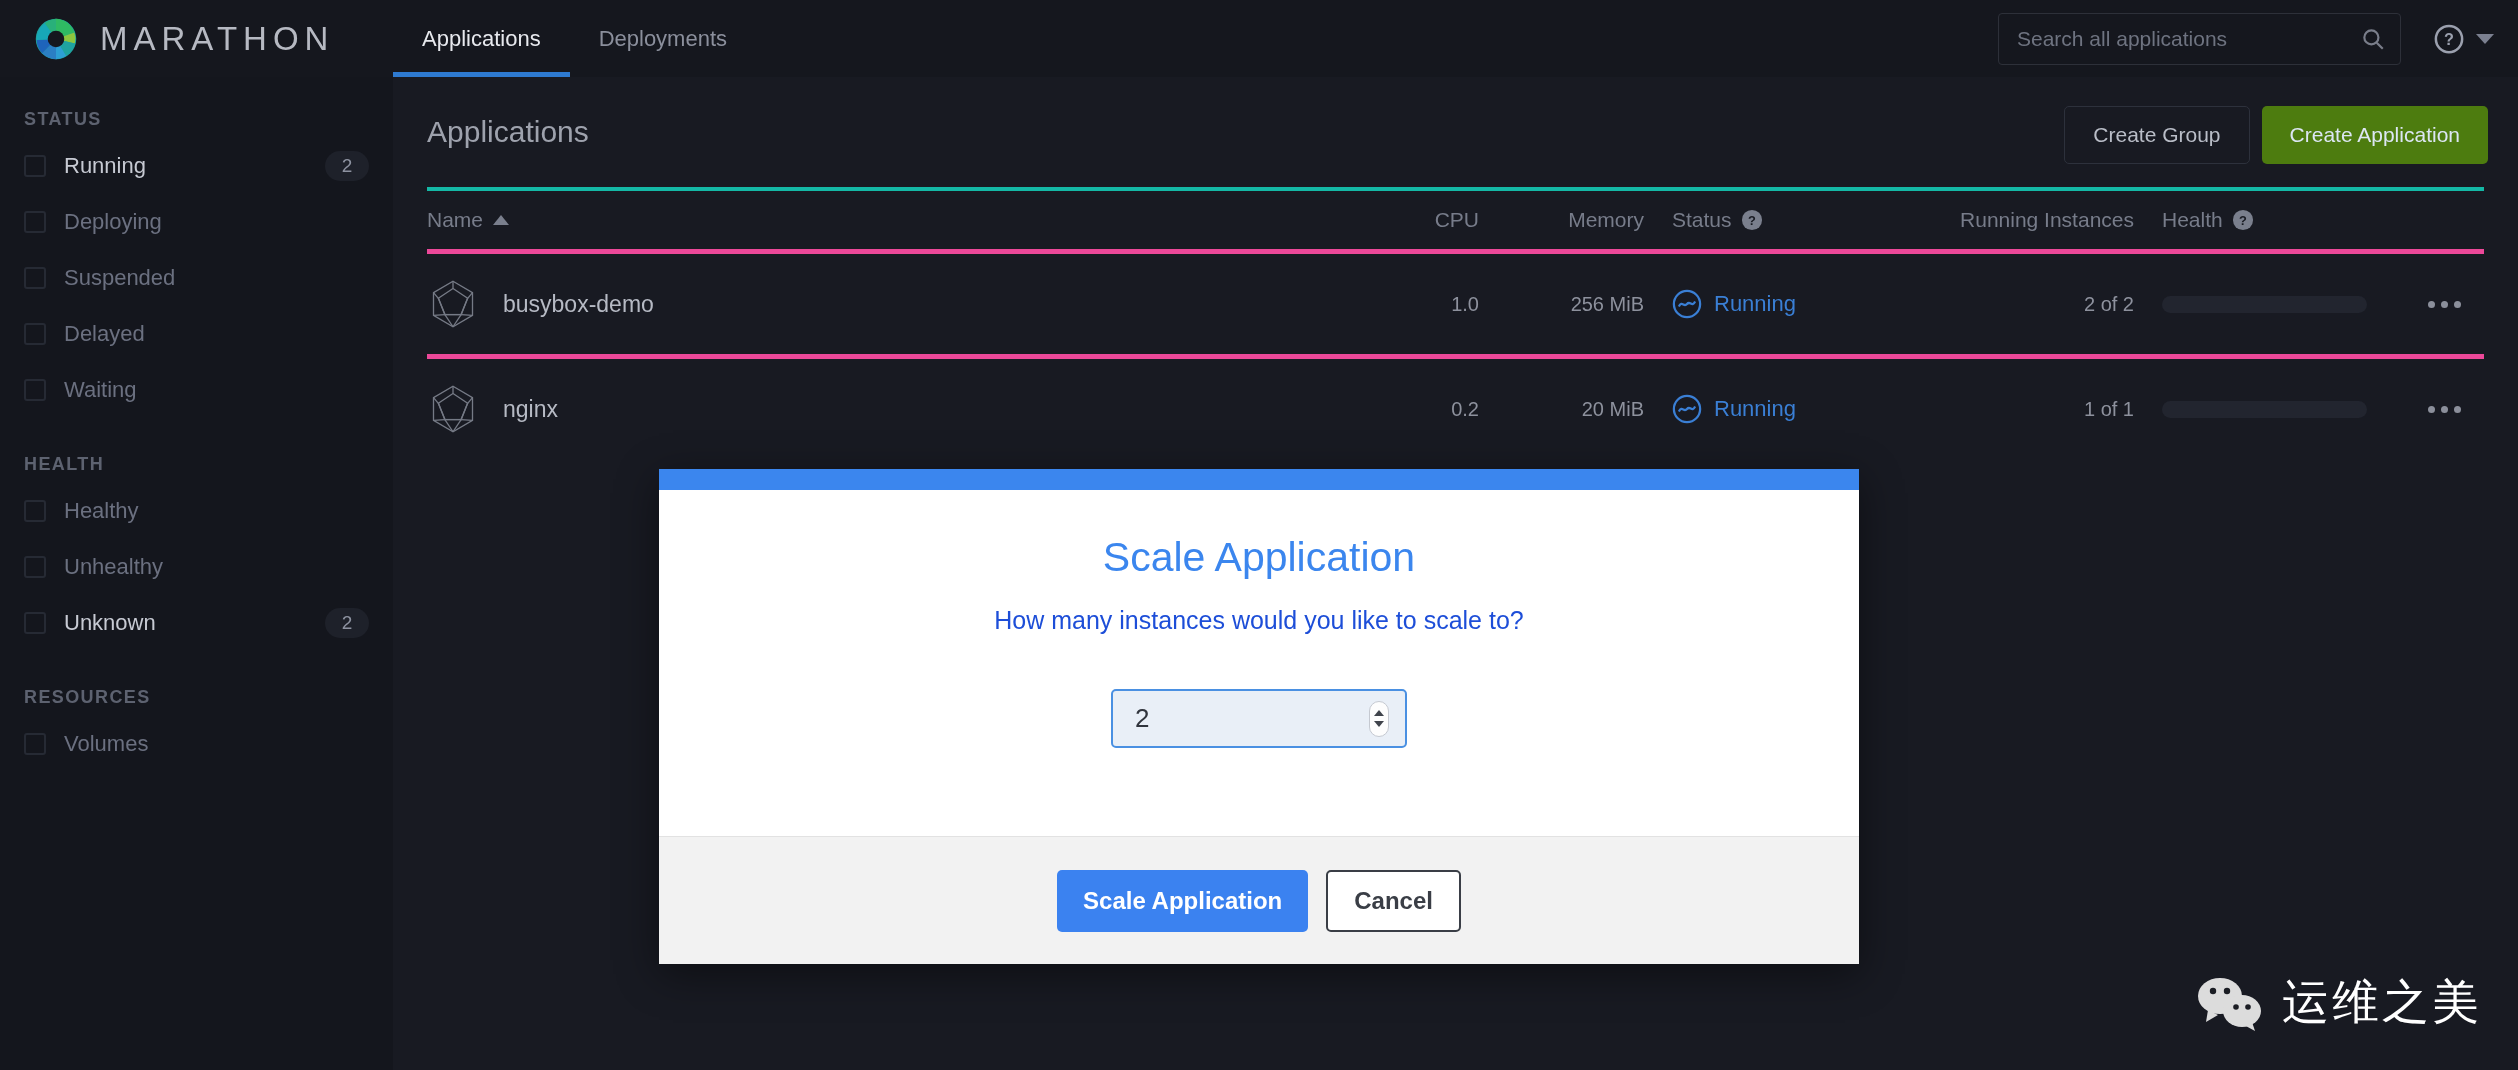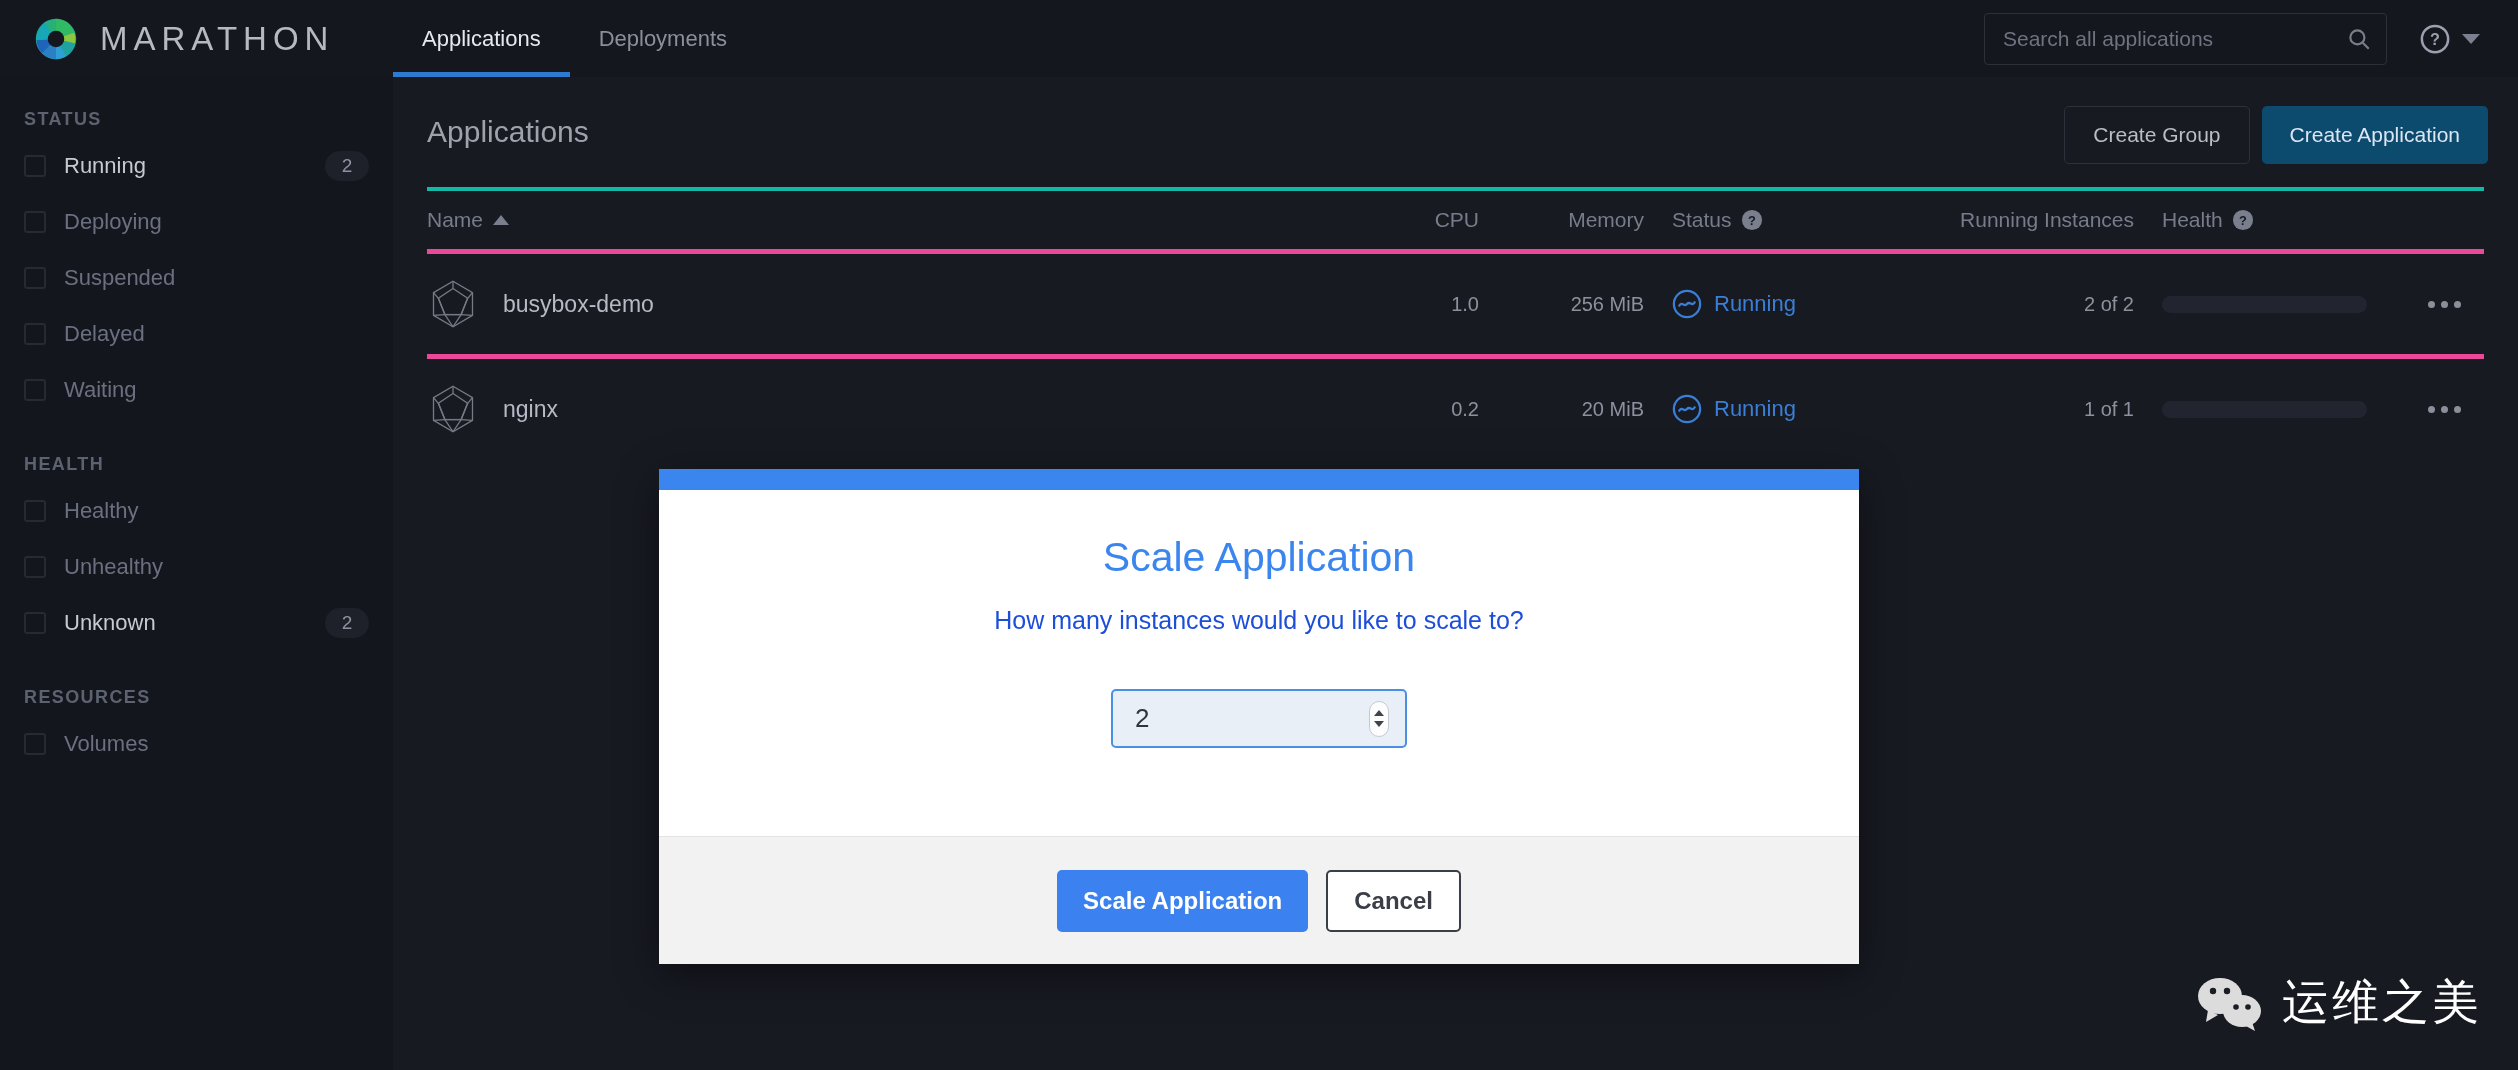--- a/index.html
+++ b/index.html
@@ -24,21 +24,21 @@
   }
   .tabs { display:flex; align-items:stretch; height:77px; }
   .tab {
     display:flex; align-items:center; padding:0 29px; font-size:22px;
     color:#8b8f9c; position:relative; cursor:pointer; height:77px;
   }
   .tab.active { color:#e7e9ee; }
   .tab.active::after {
     content:""; position:absolute; left:0; right:0; bottom:0; height:5px; background:#2e7ad1;
   }
-  .topbar-right { margin-left:auto; display:flex; padding-right:38px; }
+  .topbar-right { margin-left:auto; display:flex; padding-right:24px; }
   .searchbox {
     width:403px; height:52px; border:1px solid #2d3039; border-radius:4px;
     display:flex; align-items:center; padding:0 14px 0 18px; background:transparent;
   }
   .searchbox .ph { flex:1; font-size:21px; color:#6e7380; }
   .search-icon { width:26px; height:26px; opacity:.75; }
   .help-wrap { display:flex; align-items:center; margin-left:33px; gap:12px; }
   .help-icon { width:30px; height:30px; }
   .caret-down {
     width:0; height:0; border-left:9px solid transparent; border-right:9px solid transparent;
@@ -77,21 +77,21 @@
   .content-head {
     height:110px; flex:0 0 110px; display:flex; align-items:center; padding:0 30px 0 34px;
   }
   .page-title { font-size:30px; color:#9ea2ad; font-weight:400; }
   .head-actions { margin-left:auto; display:flex; align-items:center; gap:12px;margin-top:6px; }
   .btn {
     height:58px; border-radius:5px; font-size:21px; display:flex; align-items:center;
     justify-content:center; padding:0 28px; cursor:pointer; white-space:nowrap;
   }
   .btn-outline { border:1px solid #2d313c; color:#b9bdc7; background:transparent; }
-  .btn-primary { background:#0c4a6e; color:#dce6f3; }
+  .btn-primary { background:#4d7c0f; color:#dce6f3; }
 
   
   .table { padding:0 34px; }
   .trow {
     display:flex; align-items:center; border-top:5px solid #ec4899;
   }
   .thead { height:62px; border-top:4px solid #14b8a6; }
   .thead .cell { font-size:21px; color:#777c8a; }
   .tbody-row { height:105px; }
   .cell { display:flex; align-items:center; }

